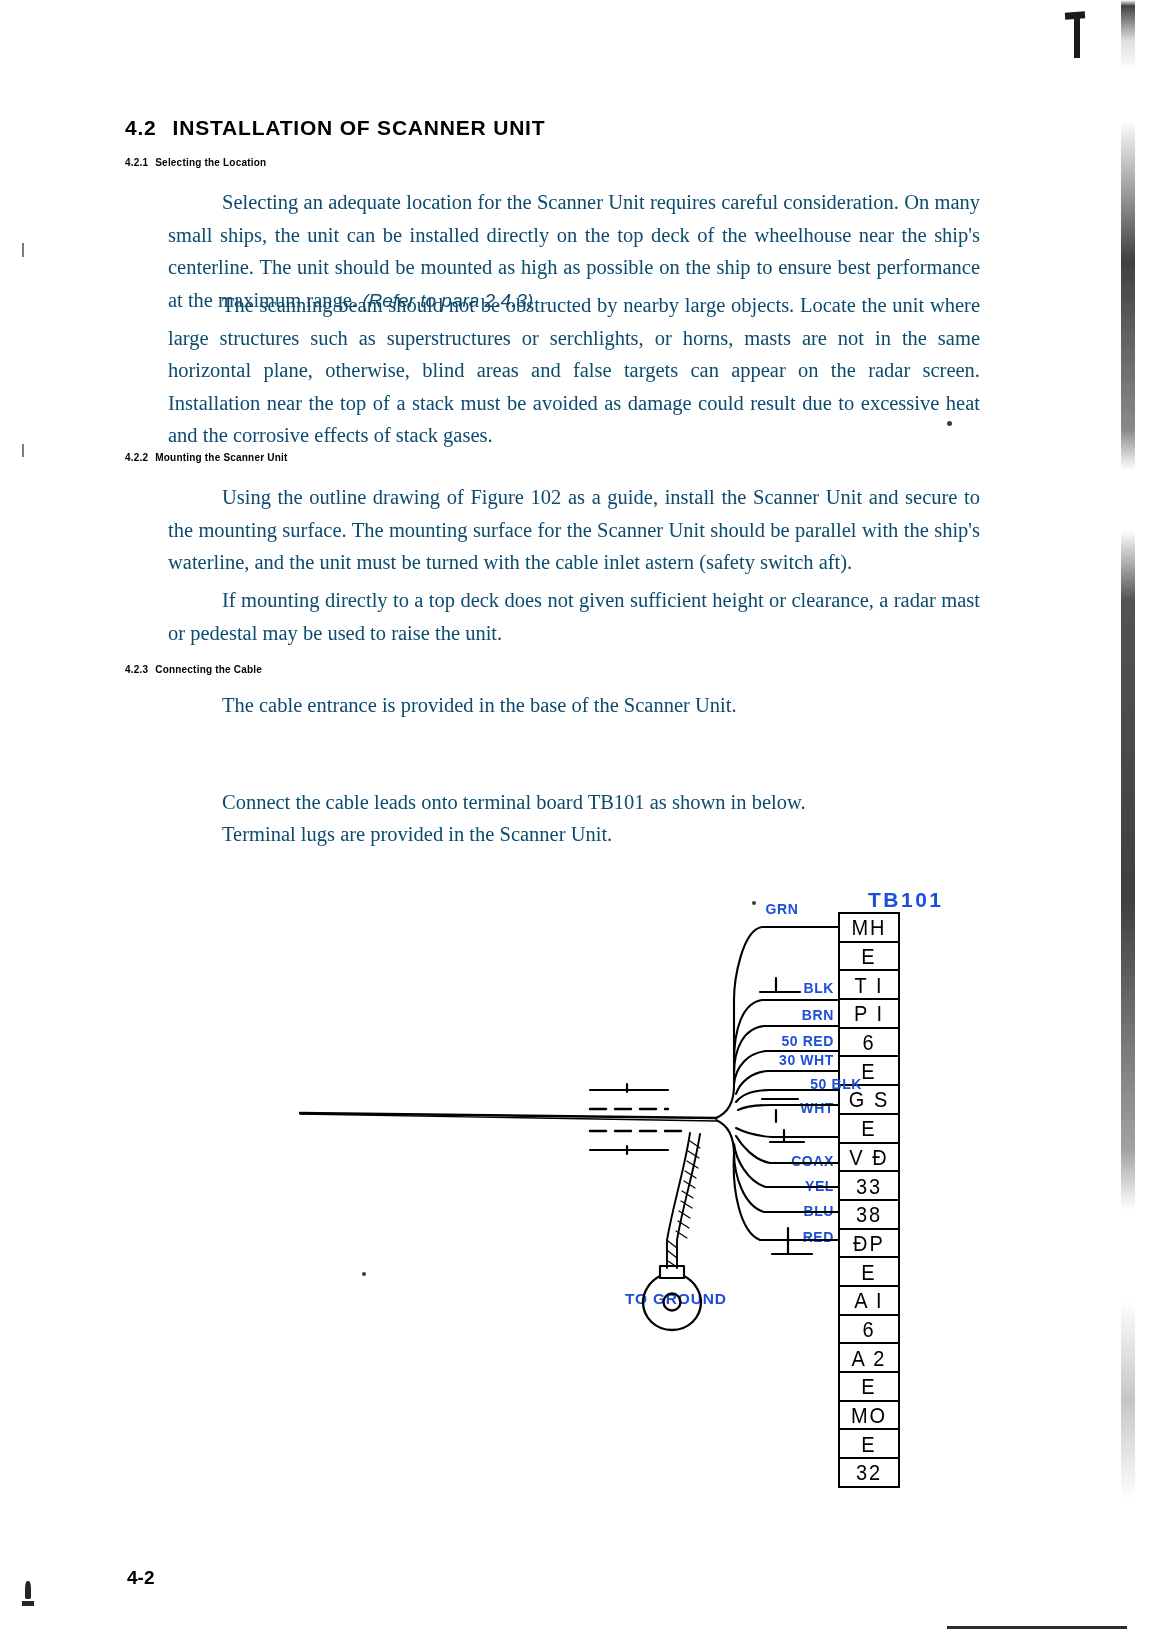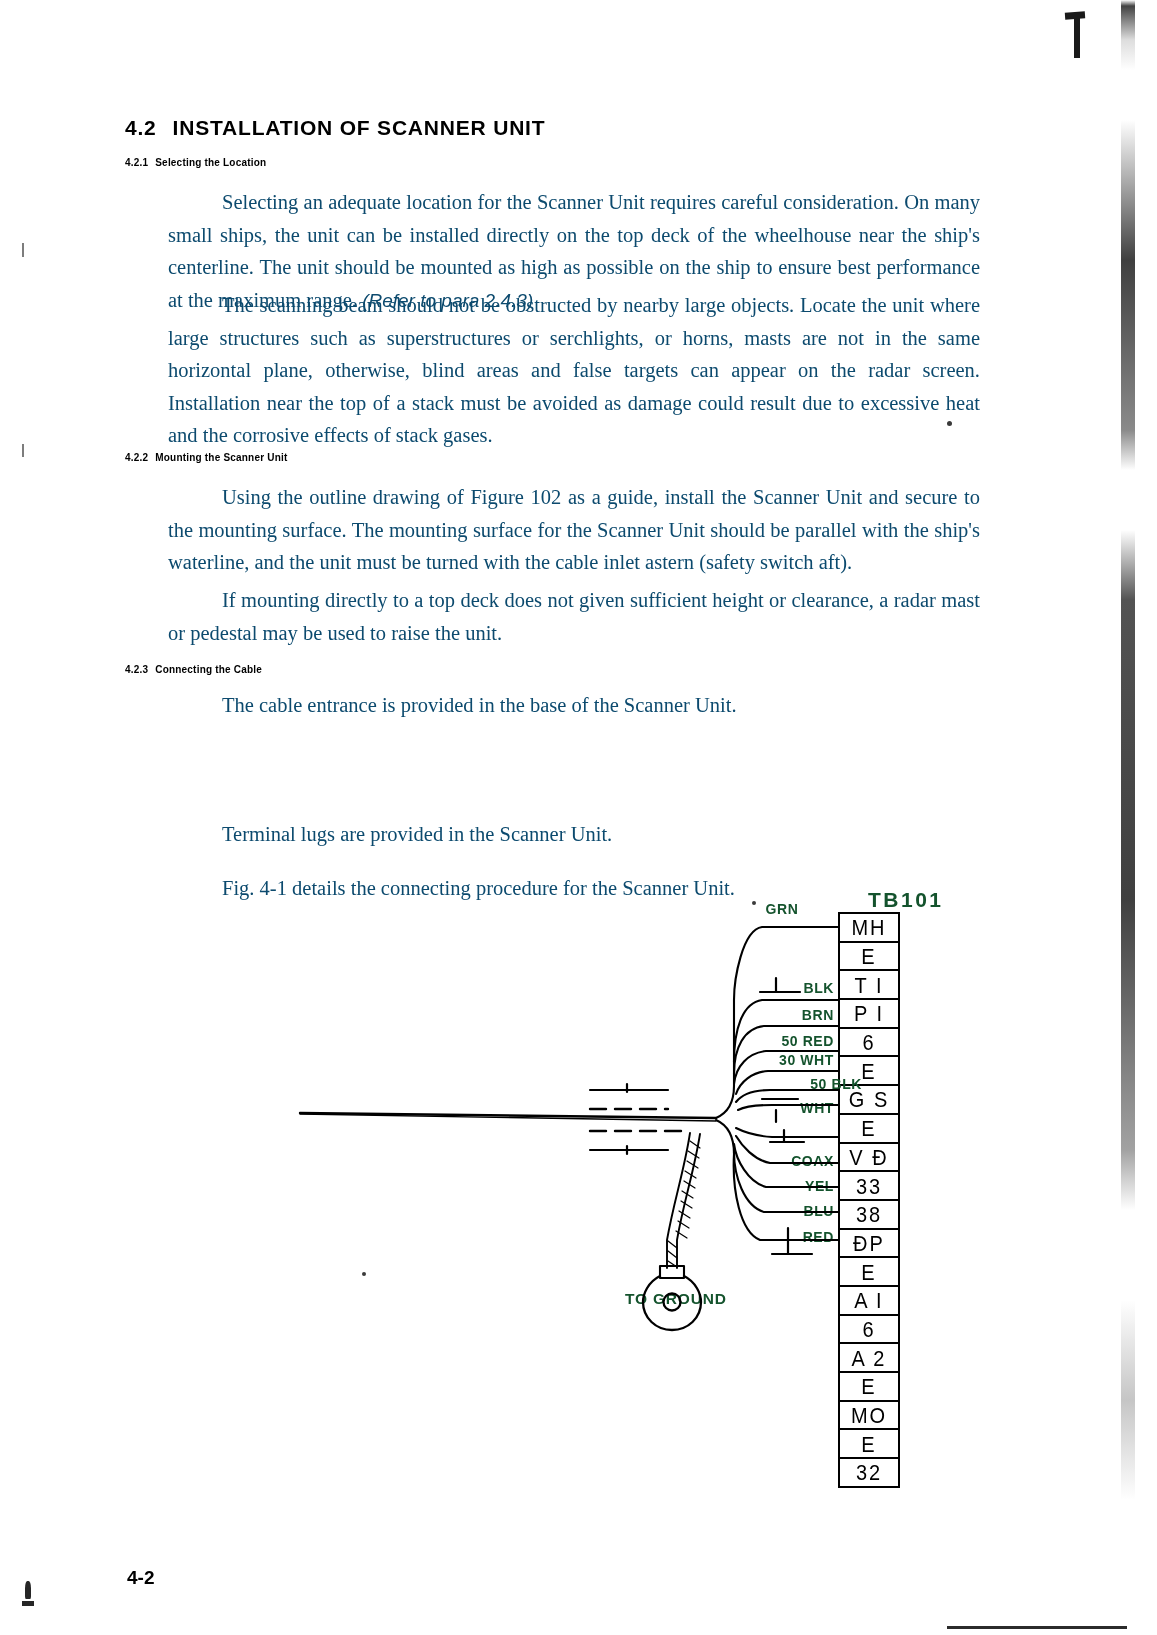--- a/index.html
+++ b/index.html
@@ -161,21 +161,21 @@
     top: 0;
     width: 1157px;
     height: 1635px;
     pointer-events: none;
   }
   .dg-label {
     position: absolute;
     font-family: "Liberation Sans", sans-serif;
     font-weight: bold;
     white-space: nowrap;
-    color: #14532d;
+    color: #1d4ed8;
   }
   .tb-title {
     font-size: 21px;
     letter-spacing: 2.5px;
   }
   .wire-code {
     font-size: 14px;
     font-weight: bold;
     letter-spacing: 0.6px;
     text-align: right;
@@ -244,24 +244,24 @@
 
   <div class="para" style="left:168px; top:584px; width:812px;"><span>If mounting directly to a top deck does not given sufficient height or clearance, a radar mast or pedestal may be used to raise the unit.</span></div>
 
   <div class="h-minor" style="left:125px; top:664px;">
     <span class="num">4.2.3</span><span>Connecting the Cable</span>
   </div>
 
   <div class="para nojustify" style="left:168px; top:689px; width:812px;"><span>The cable entrance is provided in the base of the Scanner Unit.</span></div>
 
 
+  <div class="para nojustify" style="left:168px; top:786px; width:812px;"><span>Connect the cable leads onto terminal board TB101 as shown in below.</span></div>
 
   <div class="para nojustify" style="left:168px; top:818px; width:812px;"><span>Terminal lugs are provided in the Scanner Unit.</span></div>
 
-  <div class="para nojustify noindent" style="left:222px; top:872px; width:760px;"><span>Fig. 4-1 details the connecting procedure for the Scanner Unit.</span></div>
 
   <div class="dg-label tb-title" style="left:868px; top:888px;">TB101</div>
 
   <div class="tb-strip" id="tb-strip">
       <div class="tb-cell">
         <span>MH</span>
       </div>
       <div class="tb-cell">
         <span>E</span>
       </div>

